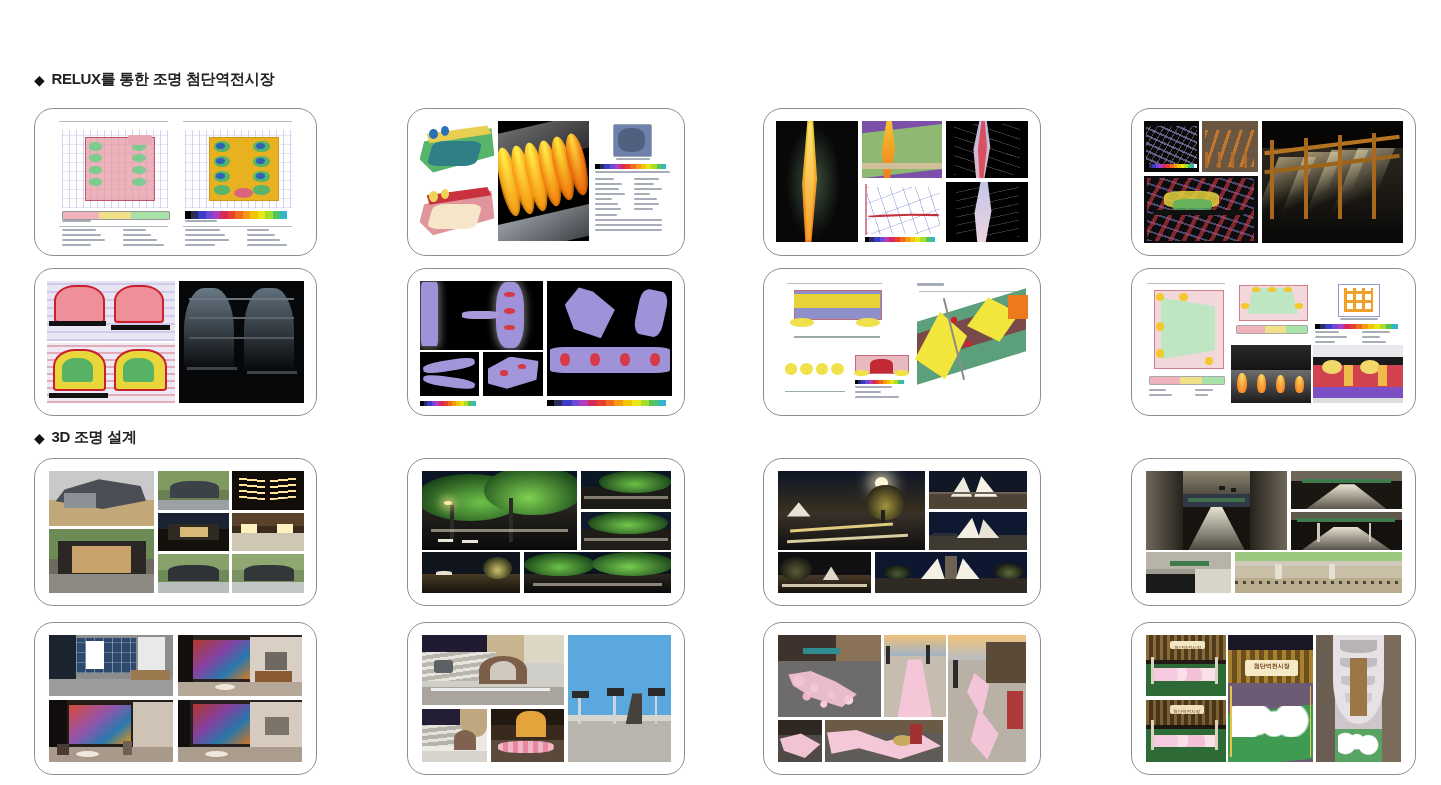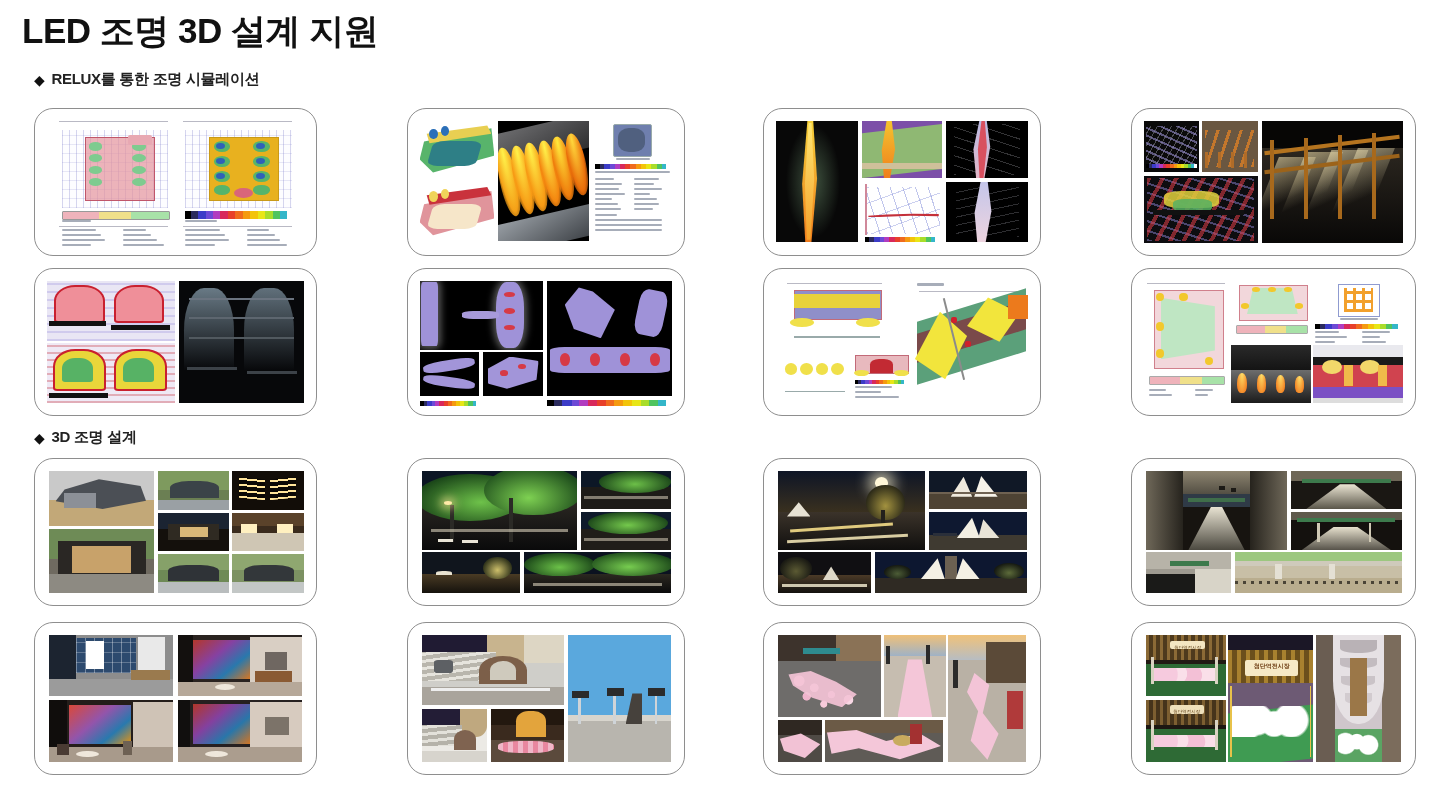--- a/index.html
+++ b/index.html
@@ -53,25 +53,24 @@
 
   
   .micro{position:absolute;}
   .micro i{display:block;height:2px;background:#a7adb9;margin-bottom:3px;border-radius:1px;}
 </style>
 </head>
 <body>
 
 <div class="slide">
 
-  <div class="page-title">LED 조명 3D 설계 지원</div>
 
   <div class="section-head" id="sec-0">
     <span class="dia">◆</span>
-    <span>RELUX를 통한 조명 시뮬레이션</span>
+    <span>RELUX를 통한 조명 첨단역전시장</span>
   </div>
 
   <div class="section-head" id="sec-1">
     <span class="dia">◆</span>
     <span>3D 조명 설계</span>
   </div>
 
   <div class="card" style="left:34px;top:108px;width:283px;height:148px;">
     <div class="card-inner">
 

